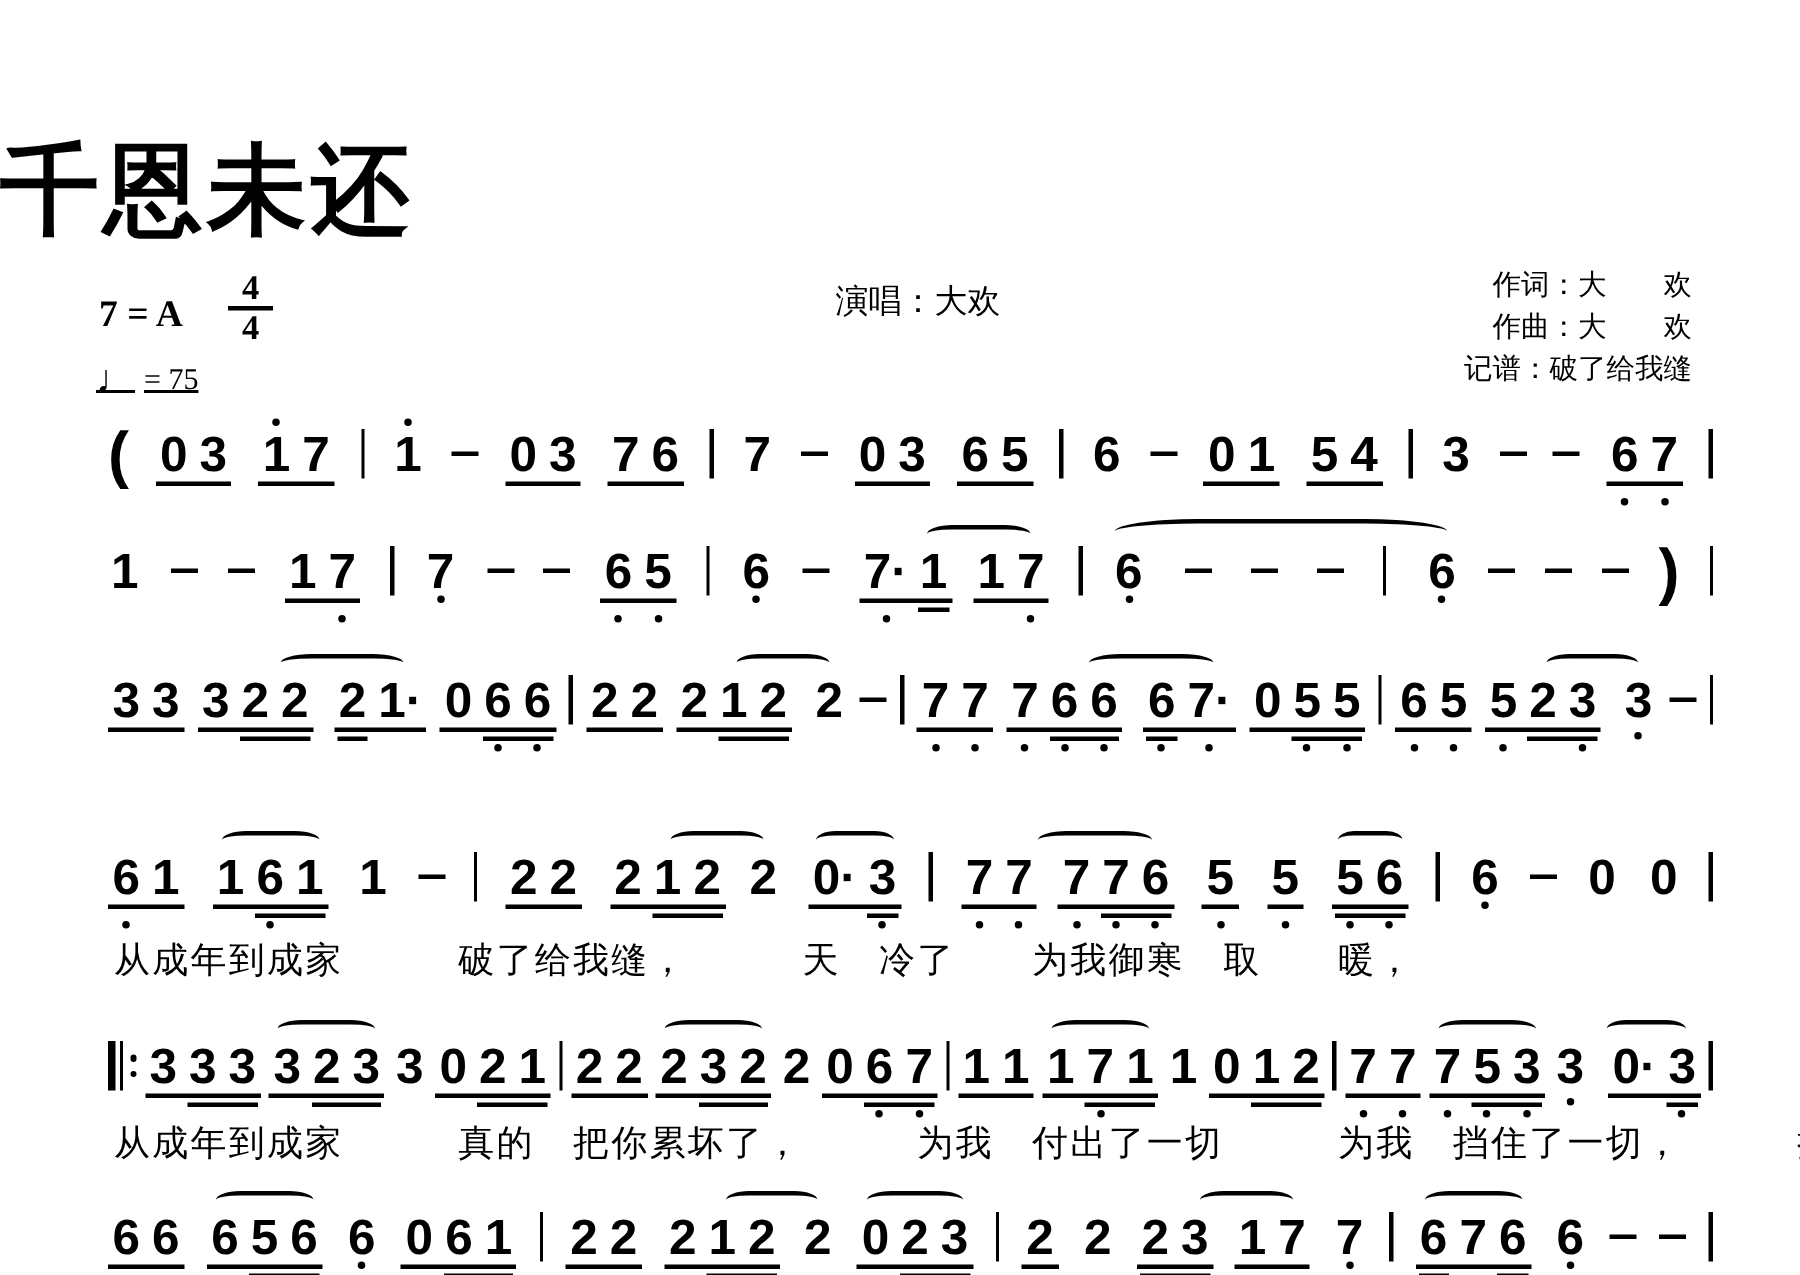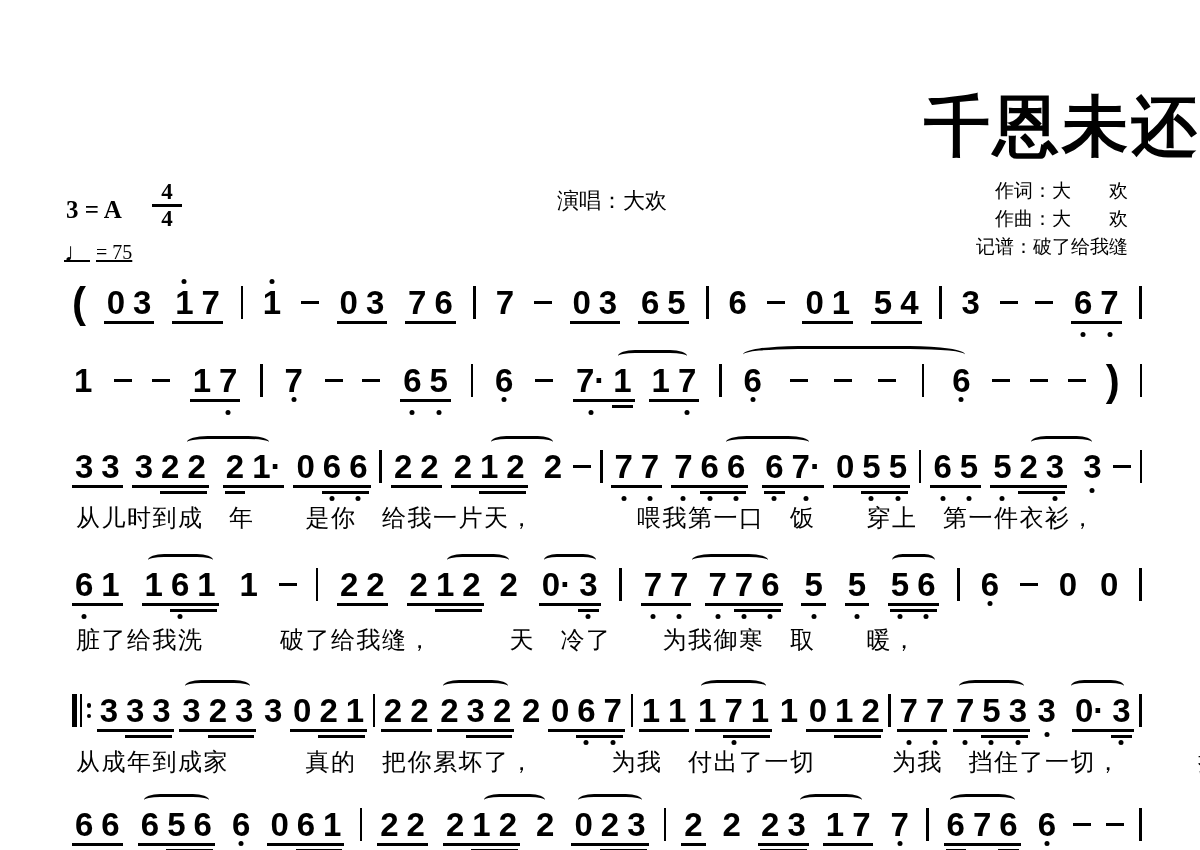--- a/index.html
+++ b/index.html
@@ -1,19 +1,19 @@
 <!DOCTYPE html>
 <html><head>
 <meta charset="utf-8">
 <style>
   html,body{margin:0;padding:0;}
   body{width:1200px;height:850px;background:#ffffff;color:#000;overflow:hidden;position:relative;
        font-family:"Liberation Sans",sans-serif;}
   .sheet{position:absolute;inset:0;}
-  .title{position:absolute;top:82px;left:0;width:100%;text-align:right;
+  .title{position:absolute;top:82px;left:0;width:100%;text-align:left;
          font-family:"Liberation Serif",serif;font-weight:bold;font-size:66px;letter-spacing:3px;}
   .subtitle{position:absolute;top:186px;left:12px;width:100%;text-align:center;font-size:22px;}
   .credits{position:absolute;top:177px;right:72px;font-size:19px;line-height:28px;text-align:right;}
   .keysig{position:absolute;left:66px;top:196px;font-family:"Liberation Serif",serif;
           font-weight:bold;font-size:25px;}
   .meter{position:absolute;left:152px;top:181px;width:30px;text-align:center;
          font-family:"Liberation Serif",serif;font-weight:bold;font-size:23px;line-height:22px;}
   .meter-bar{height:3px;background:#000;margin:1px 0;}
   .tempo{position:absolute;left:64px;top:238px;font-family:"Liberation Serif",serif;font-size:20px;text-decoration:underline;}
   .tempo-note{font-size:26px;vertical-align:-2px;}
@@ -59,21 +59,21 @@
 
   <div class="title">千恩未还</div>
   <div class="subtitle">演唱：大欢</div>
 
   <div class="credits">
     <div>作词：大　　欢</div>
     <div>作曲：大　　欢</div>
     <div>记谱：破了给我缝</div>
   </div>
 
-  <div class="keysig">3 = A</div>
+  <div class="keysig">7 = A</div>
 
   <div class="meter">
     <div>4</div>
     <div class="meter-bar"></div>
     <div>4</div>
   </div>
 
   <div class="tempo">
     <span class="tempo-note">♩</span><span class="tempo-val">= 75</span>
   </div>
@@ -286,21 +286,20 @@
           </span>
         </span>
         <span class="qwrap">
           <span class="nt low">3</span>
         </span>
         <span class="slur pairslur"></span>
       </span>
       <span class="dash"></span>
       <span class="barline"></span>
     </div>
-  <div class="lyric ly1">从儿时到成　年　　是你　给我一片天，　　　　喂我第一口　饭　　穿上　第一件衣衫，</div>
   <div class="mrow r4">
       <span class="grp">
         <span class="nt low">6</span>
         <span class="nt">1</span>
       </span>
       <span class="grp">
         <span class="nt">1</span>
         <span class="sub">
           <span class="nt low">6</span>
           <span class="nt">1</span>
@@ -370,21 +369,21 @@
       </span>
       <span class="dash"></span>
       <span class="qwrap">
         <span class="nt">0</span>
       </span>
       <span class="qwrap">
         <span class="nt">0</span>
       </span>
       <span class="barline"></span>
     </div>
-  <div class="lyric ly2">脏了给我洗　　　破了给我缝，　　　天　冷了　　为我御寒　取　　暖，</div>
+  <div class="lyric ly2">从成年到成家　　　破了给我缝，　　　天　冷了　　为我御寒　取　　暖，</div>
   <div class="mrow r5">
       <span class="rs">
         <span class="thick"></span>
         <span class="thin"></span>
         <span class="rdots">
           <span class="rdot"></span>
           <span class="rdot"></span>
         </span>
       </span>
       <span class="grp">

